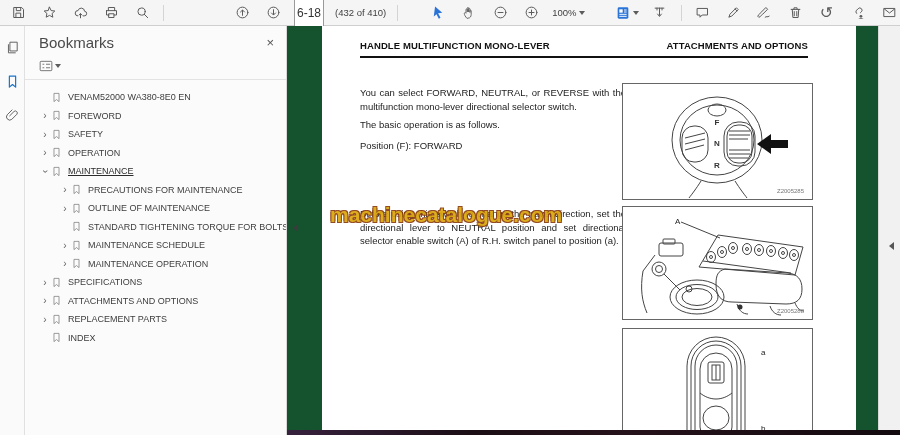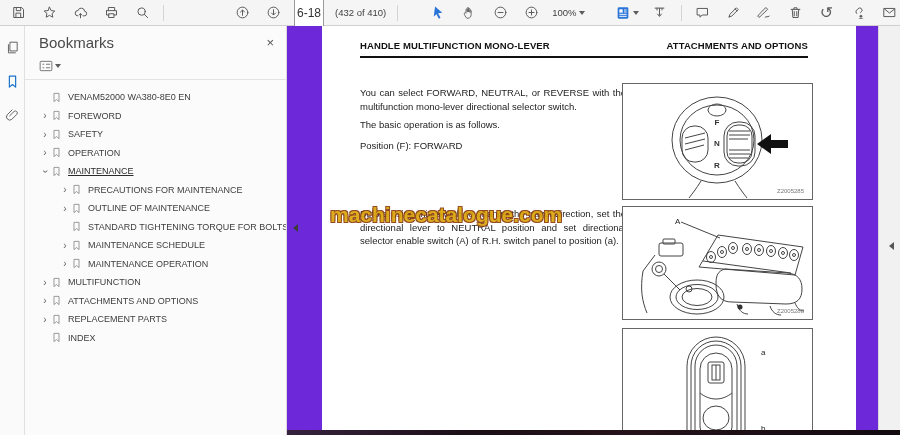--- a/index.html
+++ b/index.html
@@ -50,21 +50,21 @@
   .bm-row .chev.open { transform:rotate(90deg); }
   .bm-row svg { width:11px; height:13px; stroke:#787878; fill:none; stroke-width:1.6; flex:none;
     margin-right:6px; }
   .bm-row .lbl { font-size:9px; color:#3d3d3d; white-space:nowrap; }
   .bm-row.sel .lbl { text-decoration:underline; color:#2b2b2b; }
   .bm-row.lvl0 { padding-left:14px; }
   .bm-row.lvl1 { padding-left:34px; }
 
   
   .doc-area { position:absolute; left:287px; top:26px; right:0; bottom:0;
-    background:#6d28d9; }
+    background:#14532d; }
   .collapse-handle { position:absolute; left:2px; top:198px; width:0; height:0;
     border:4px solid transparent; border-right:5px solid #3c3c3c; cursor:default; }
   .right-panel { position:absolute; right:0; top:0; width:22px; bottom:0;
     background:#f1f1f1; border-left:1px solid #d8d8d8; }
   .right-panel .tri { position:absolute; left:6px; top:216px; width:0; height:0;
     border:4px solid transparent; border-right:5px solid #555; }
 
   .page { position:absolute; left:35px; top:0; width:534px; bottom:0;
     background:#fff; overflow:hidden; }
   .pg-header { position:absolute; left:38px; right:48px; top:14px;
@@ -342,21 +342,21 @@
         <svg viewBox="0 0 24 24">
           <path d="M6.5 3h11v18l-5.5-4.6L6.5 21z"></path>
         </svg>
         <span class="lbl">MAINTENANCE OPERATION</span>
       </div>
       <div class="bm-row lvl0">
         <span class="chev">›</span>
         <svg viewBox="0 0 24 24">
           <path d="M6.5 3h11v18l-5.5-4.6L6.5 21z"></path>
         </svg>
-        <span class="lbl">MULTIFUNCTION</span>
+        <span class="lbl">SPECIFICATIONS</span>
       </div>
       <div class="bm-row lvl0">
         <span class="chev">›</span>
         <svg viewBox="0 0 24 24">
           <path d="M6.5 3h11v18l-5.5-4.6L6.5 21z"></path>
         </svg>
         <span class="lbl">ATTACHMENTS AND OPTIONS</span>
       </div>
       <div class="bm-row lvl0">
         <span class="chev">›</span>

